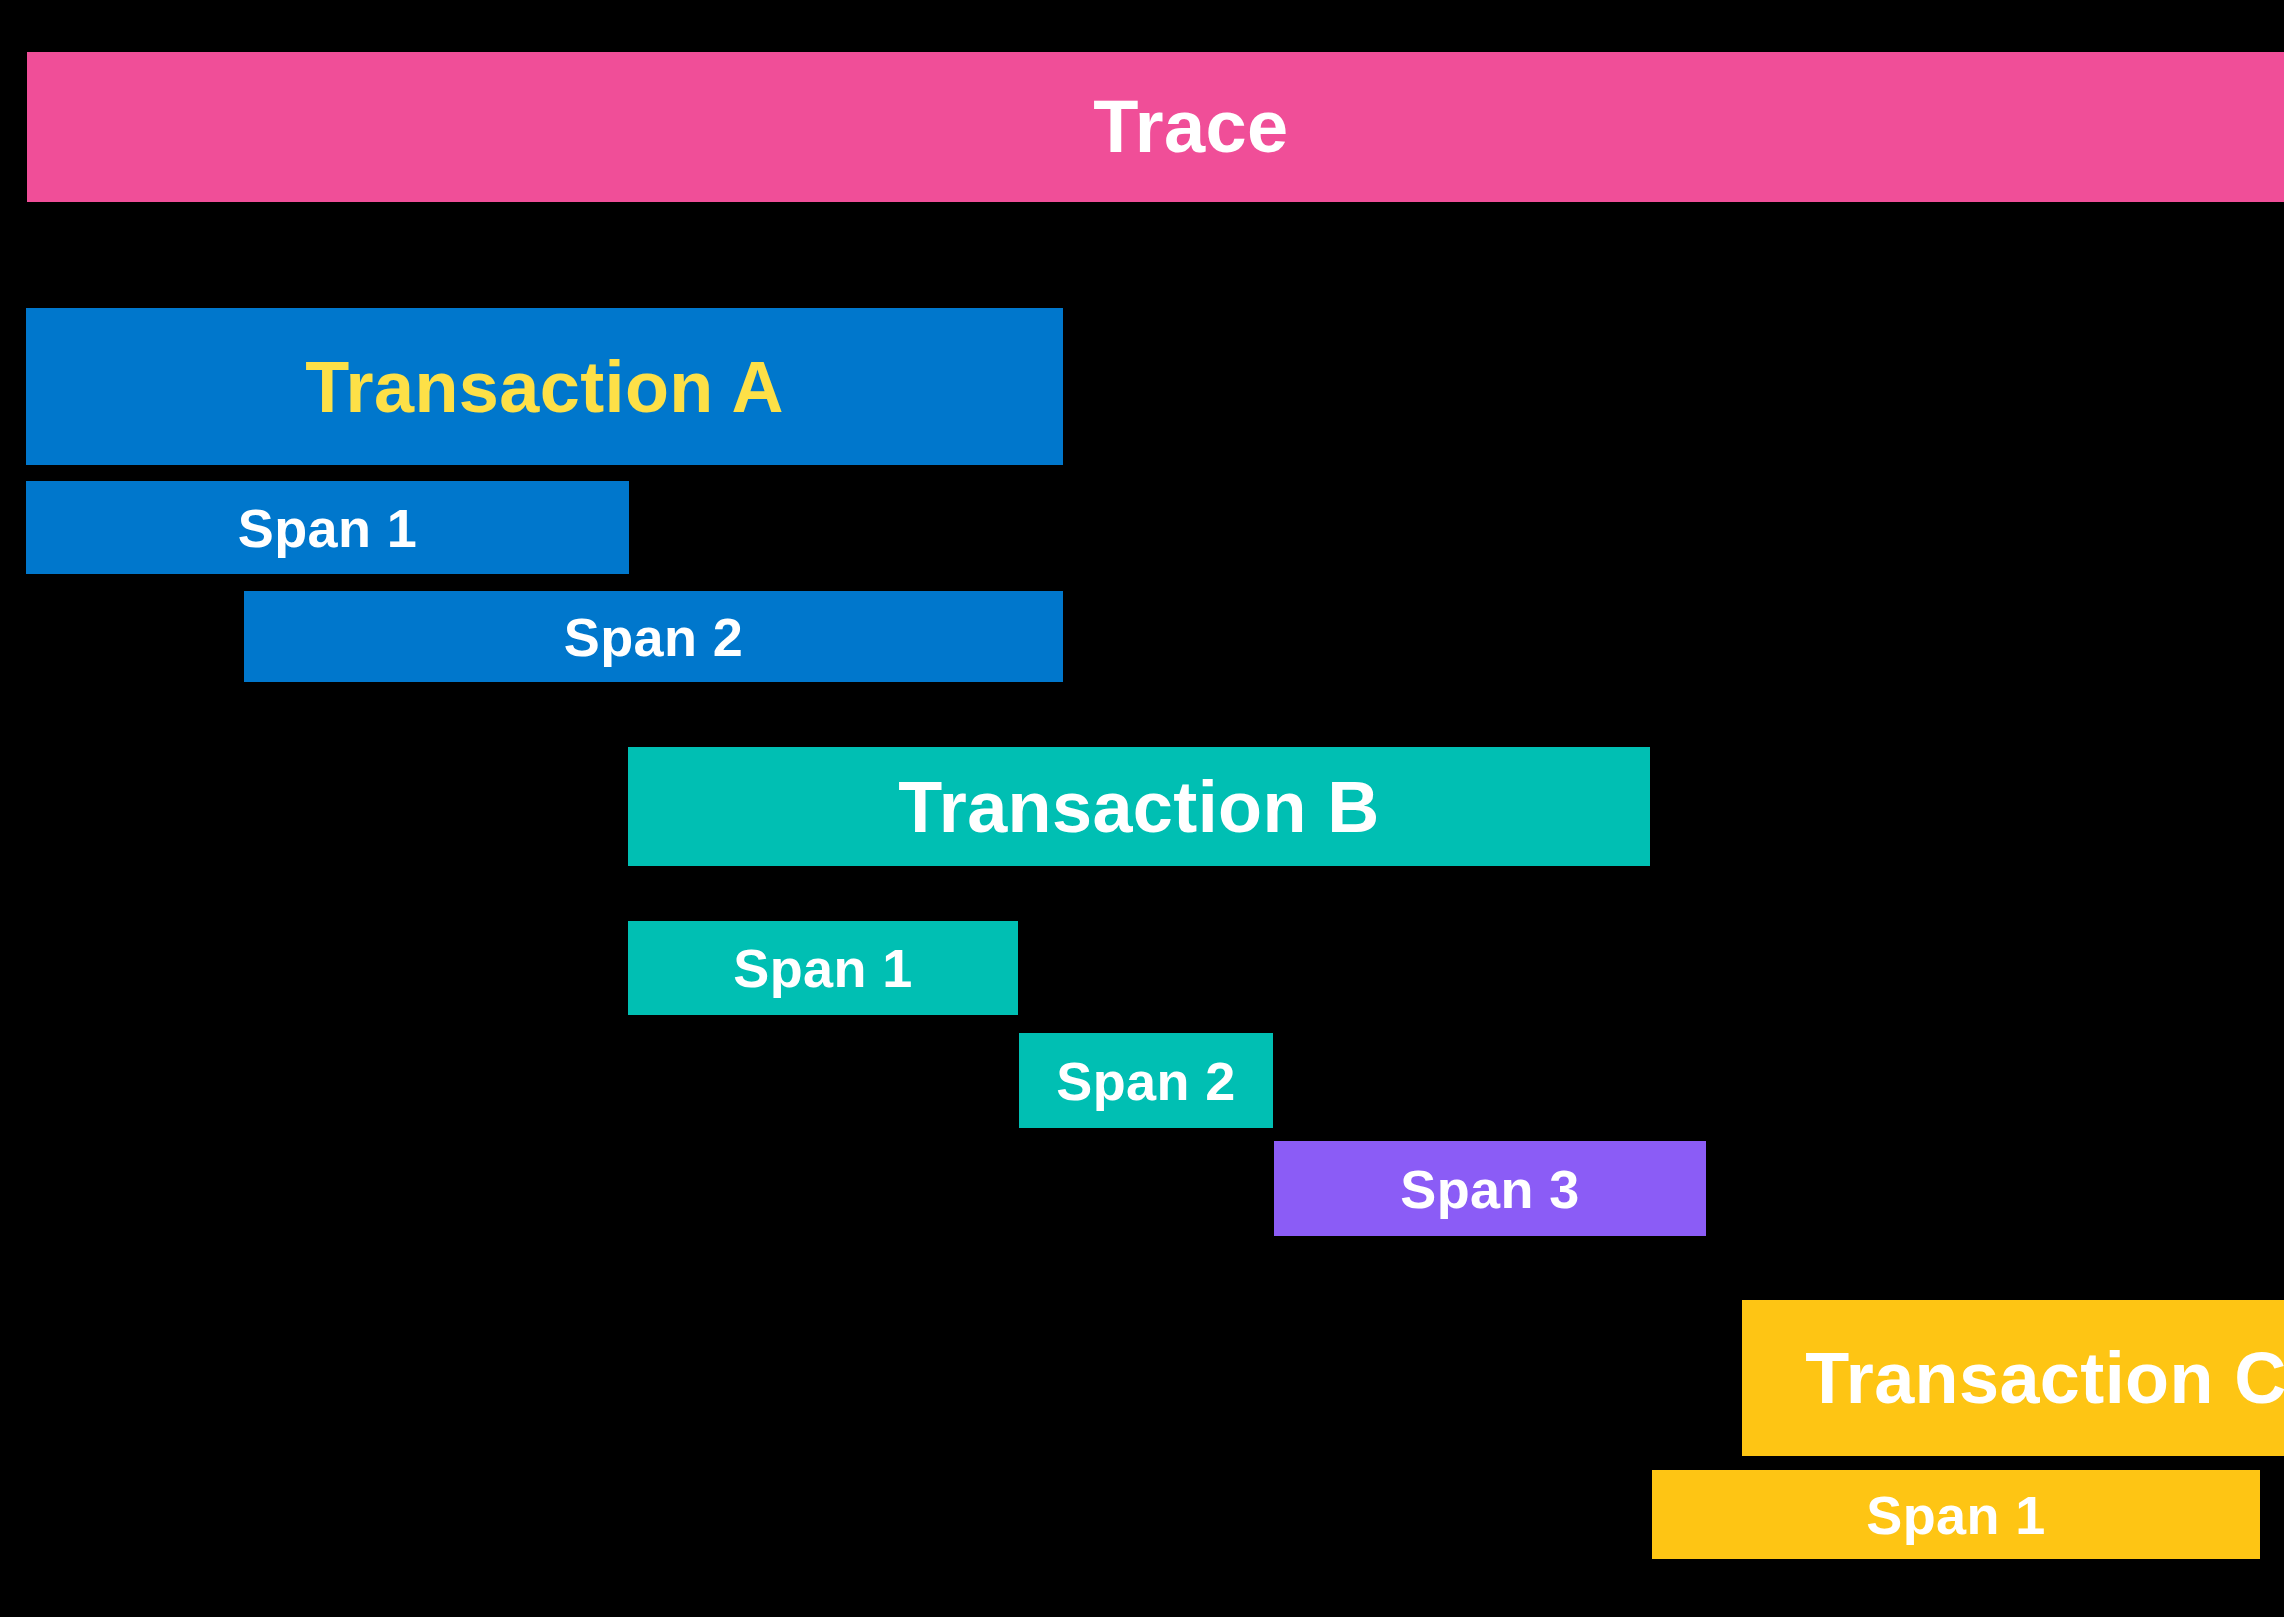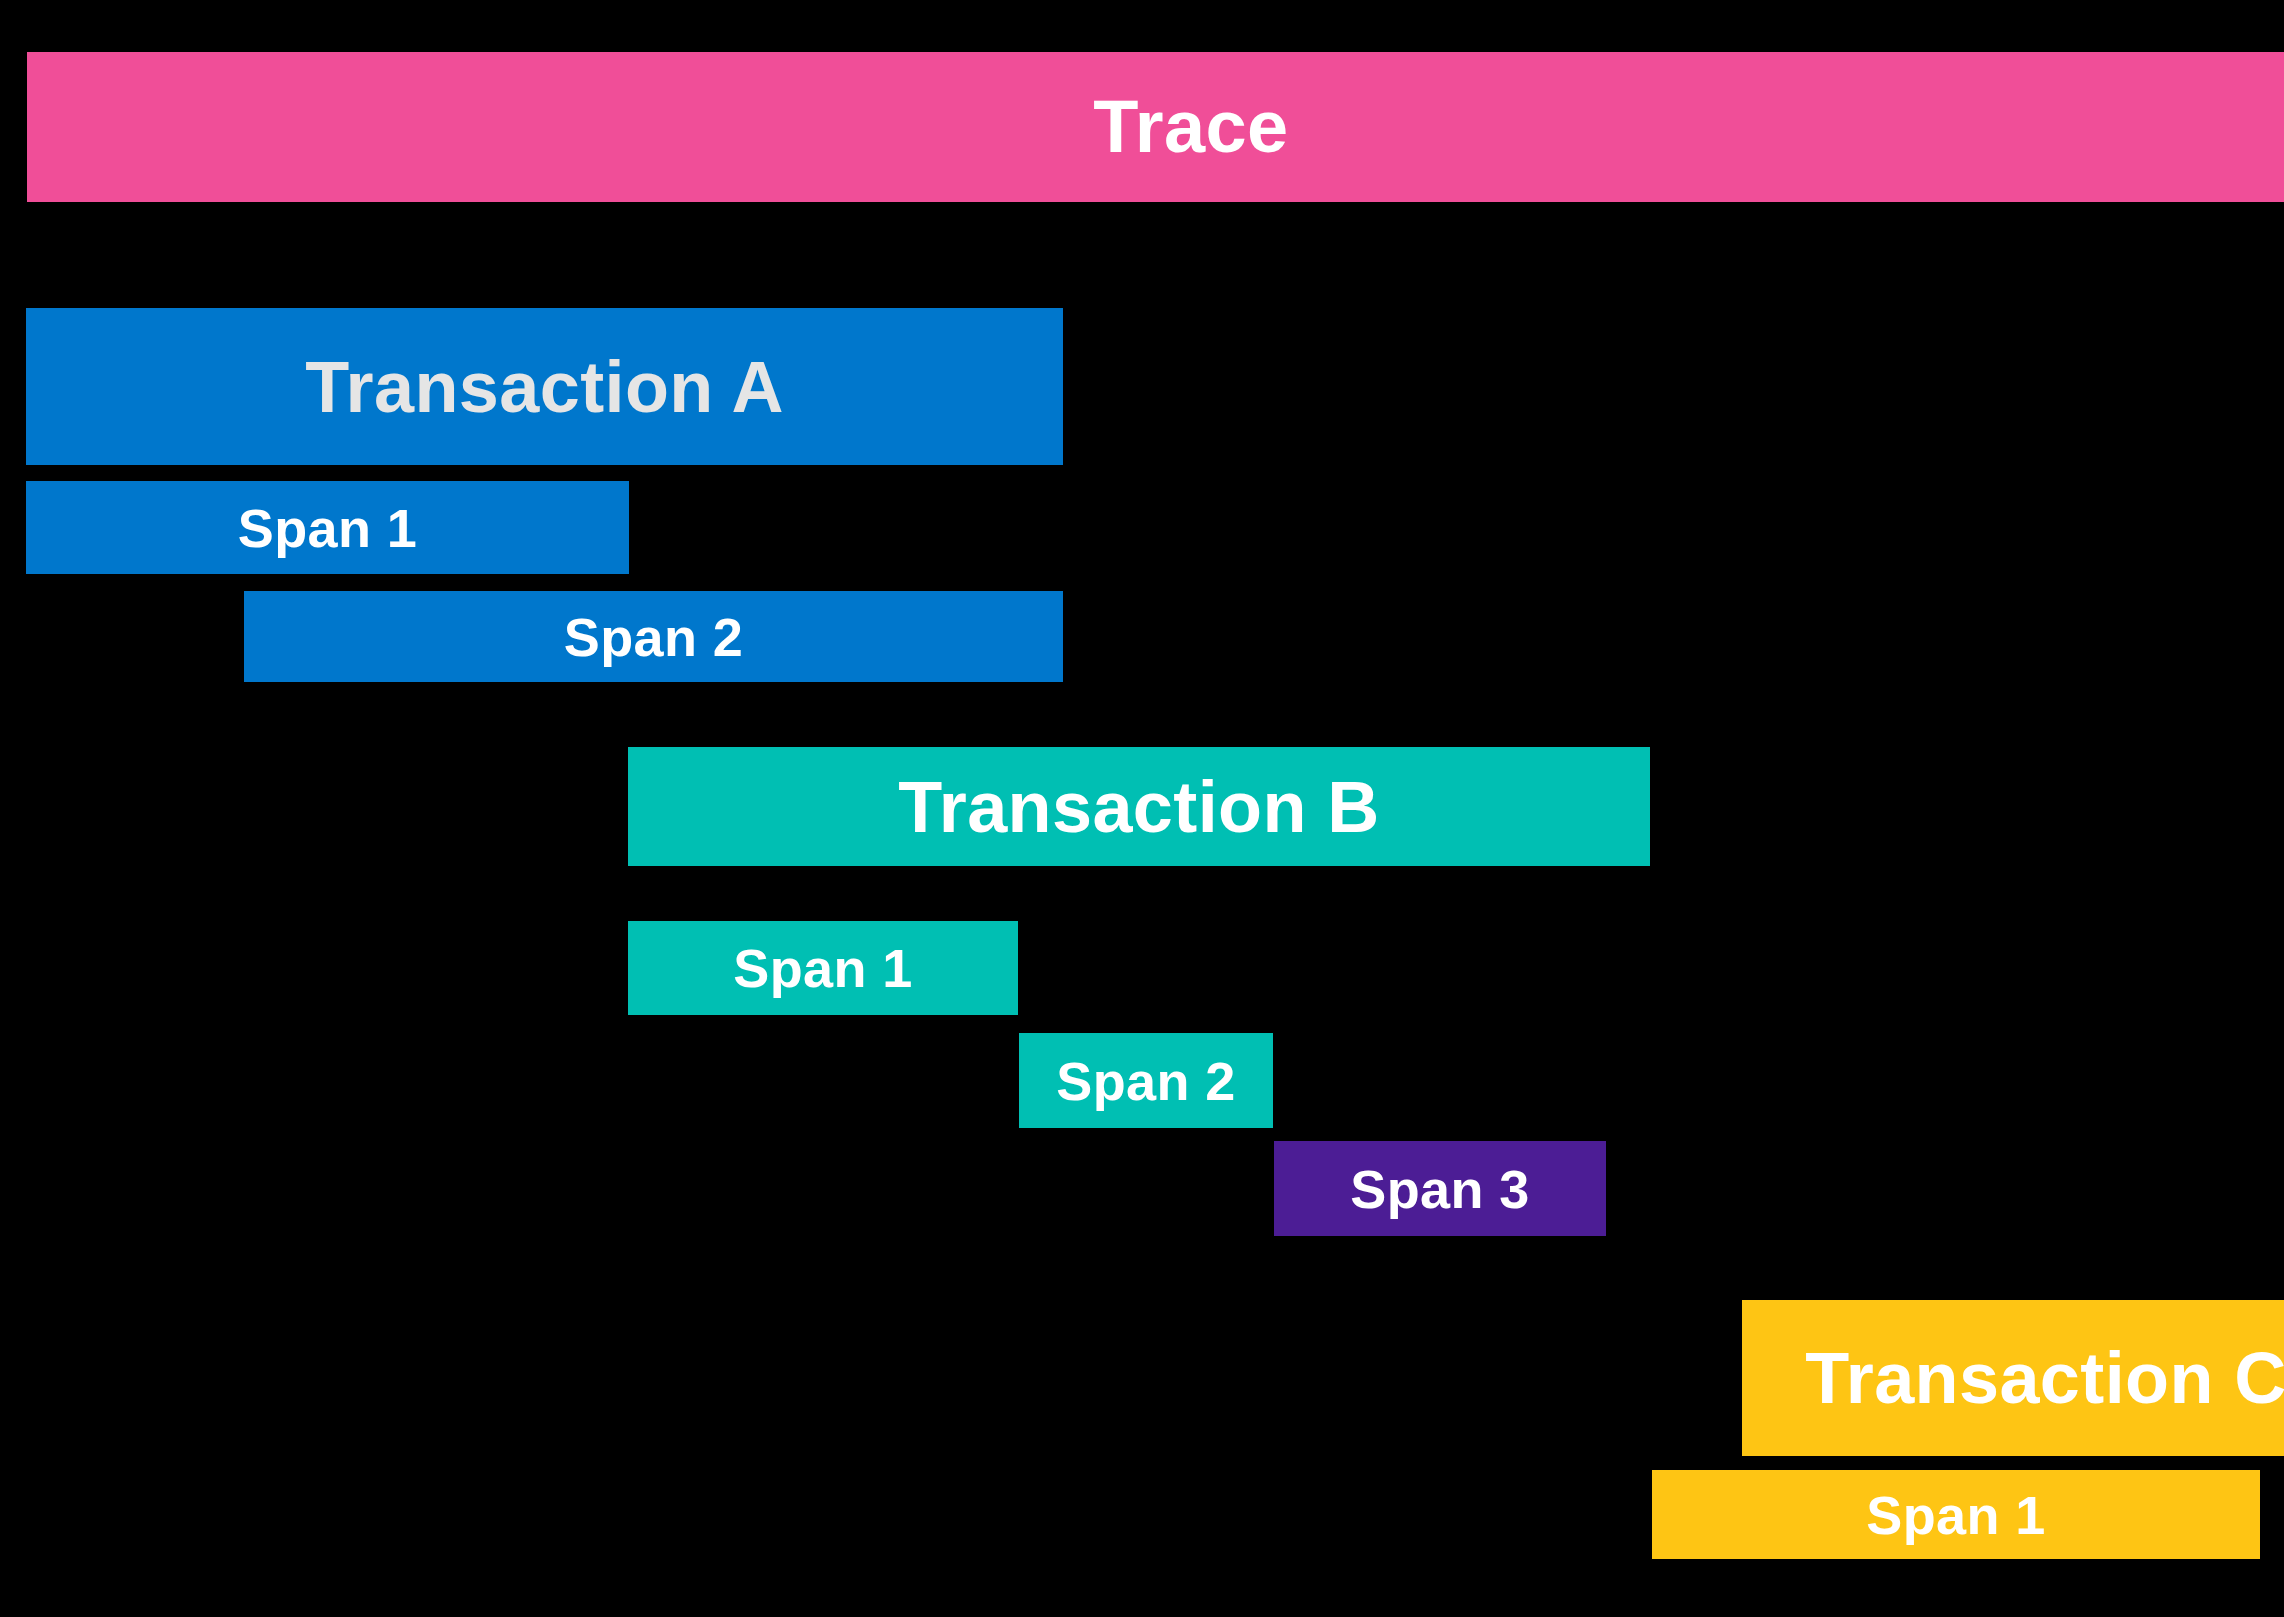--- a/index.html
+++ b/index.html
@@ -30,38 +30,38 @@
   }
 </style>
 </head>
 <body>
 
 <div id="canvas" style="background: rgb(0, 0, 0);">
     <div class="bar" style="left: 27px; top: 52px; width: 2232px; height: 150px; background: rgb(240, 78, 152); padding-left: 48px;">
       <span class="bar-label" style="font-size: 74px; color: rgb(255, 255, 255);">Trace</span>
     </div>
     <div class="bar" style="left: 26px; top: 308px; width: 1037px; height: 157px; background: rgb(0, 119, 204);">
-      <span class="bar-label" style="font-size: 72px; color: #e5e5e5;">Transaction A</span>
+      <span class="bar-label" style="font-size: 72px; color: #fde047;">Transaction A</span>
     </div>
     <div class="bar" style="left: 26px; top: 481px; width: 603px; height: 93px; background: rgb(0, 119, 204);">
       <span class="bar-label" style="font-size: 54px; color: rgb(255, 255, 255);">Span 1</span>
     </div>
     <div class="bar" style="left: 244px; top: 591px; width: 819px; height: 91px; background: rgb(0, 119, 204);">
       <span class="bar-label" style="font-size: 54px; color: rgb(255, 255, 255);">Span 2</span>
     </div>
     <div class="bar" style="left: 628px; top: 747px; width: 1022px; height: 119px; background: rgb(0, 191, 179);">
       <span class="bar-label" style="font-size: 72px; color: rgb(255, 255, 255);">Transaction B</span>
     </div>
     <div class="bar" style="left: 628px; top: 921px; width: 390px; height: 94px; background: rgb(0, 191, 179);">
       <span class="bar-label" style="font-size: 54px; color: rgb(255, 255, 255);">Span 1</span>
     </div>
     <div class="bar" style="left: 1019px; top: 1033px; width: 254px; height: 95px; background: rgb(0, 191, 179);">
       <span class="bar-label" style="font-size: 54px; color: rgb(255, 255, 255);">Span 2</span>
     </div>
-    <div class="bar" style="left: 1274px; top: 1141px; width: 332px; height: 95px; background: #4c1d95;">
+    <div class="bar" style="left: 1274px; top: 1141px; width: 432px; height: 95px; background: #8b5cf6;">
       <span class="bar-label" style="font-size: 54px; color: rgb(255, 255, 255);">Span 3</span>
     </div>
     <div class="bar" style="left: 1742px; top: 1300px; width: 608px; height: 156px; background: rgb(254, 197, 20);">
       <span class="bar-label" style="font-size: 72px; color: rgb(255, 255, 255);">Transaction C</span>
     </div>
     <div class="bar" style="left: 1652px; top: 1470px; width: 608px; height: 89px; background: rgb(254, 197, 20);">
       <span class="bar-label" style="font-size: 54px; color: rgb(255, 255, 255);">Span 1</span>
     </div>
   </div>
 

